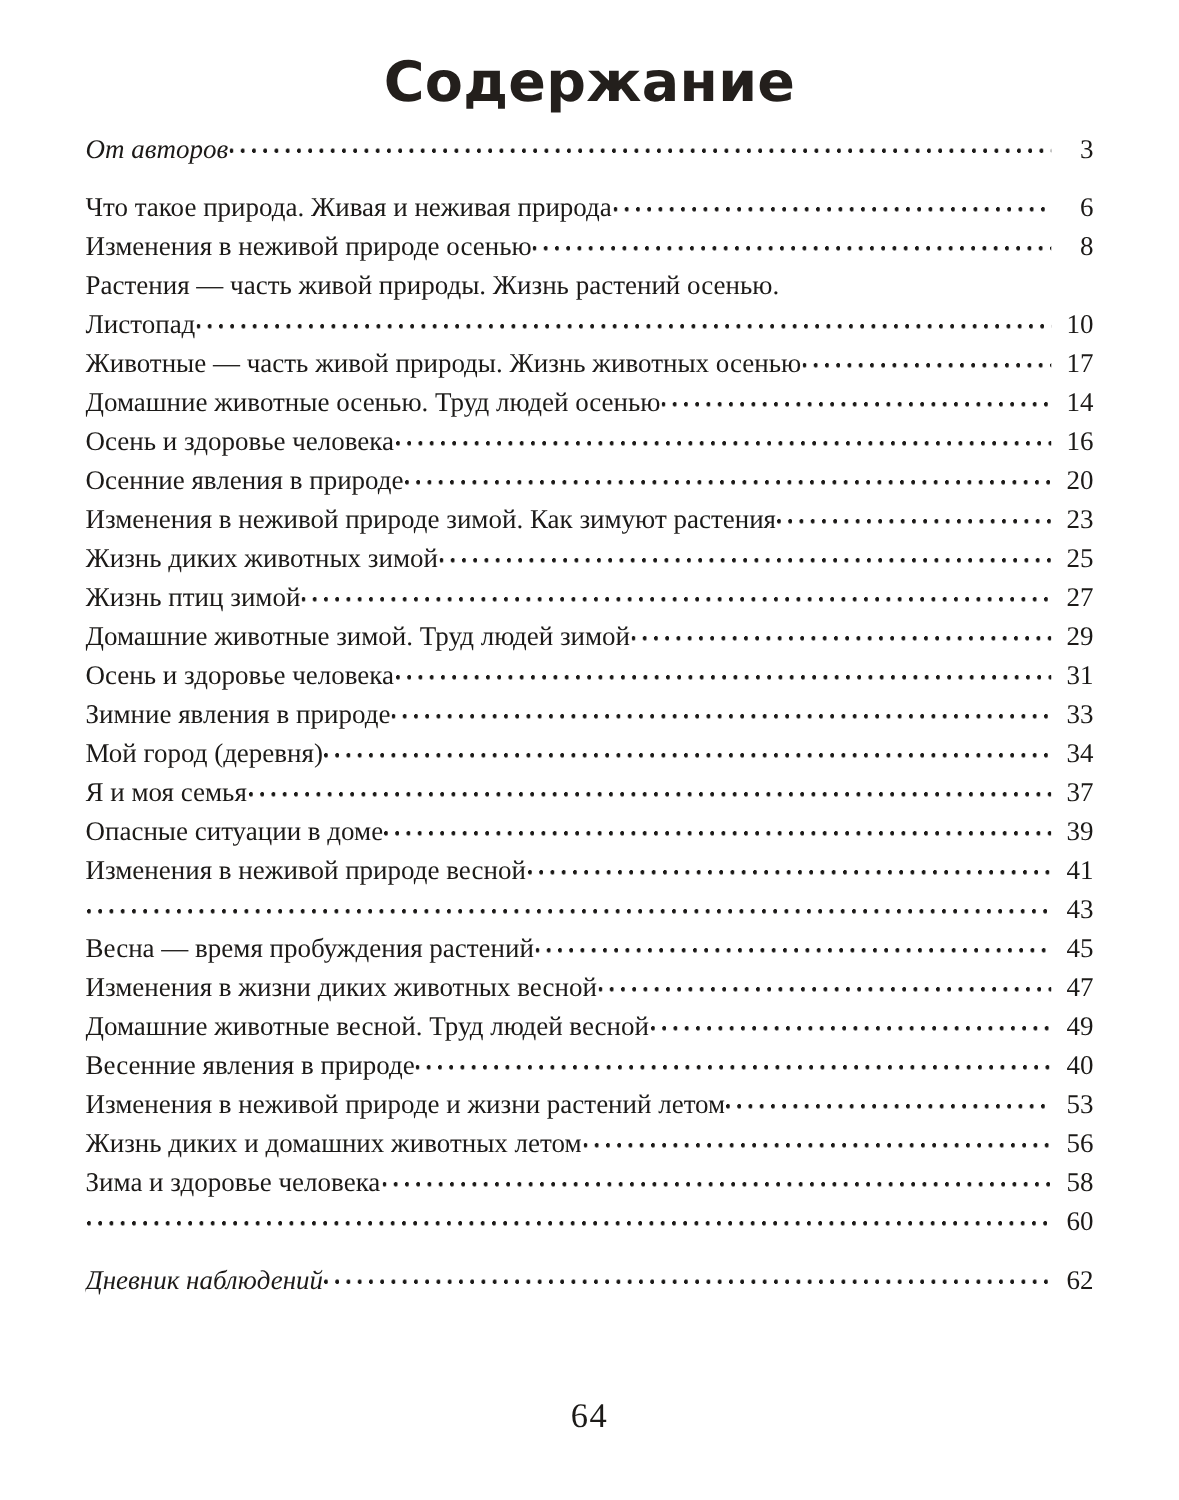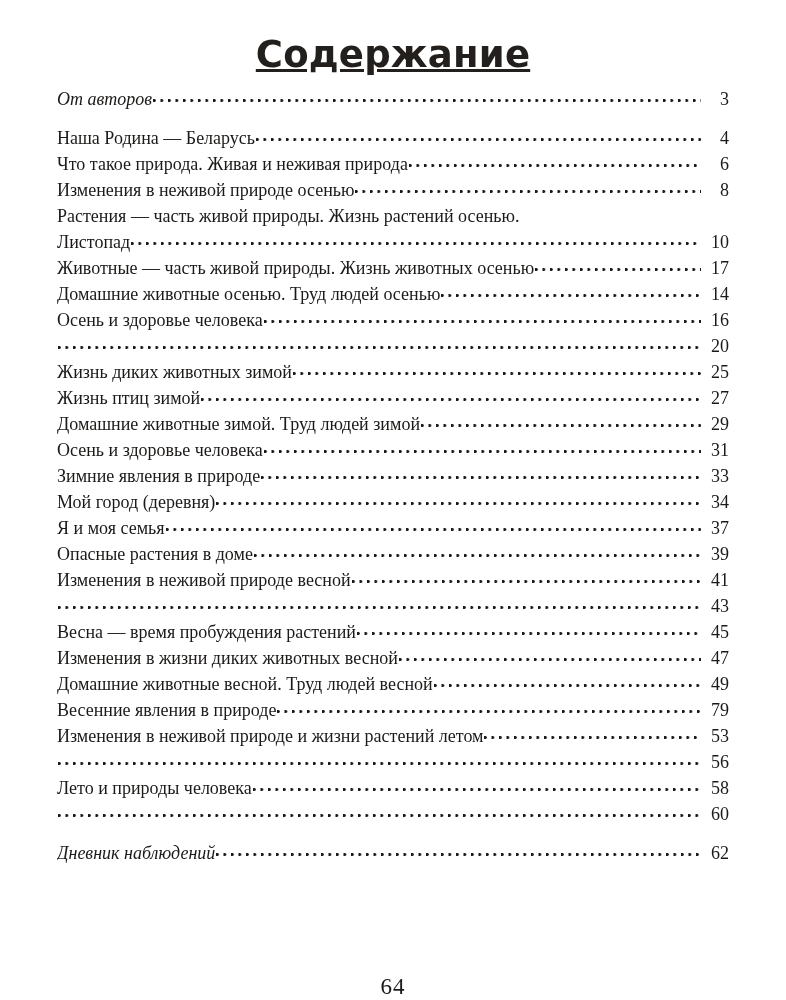--- a/index.html
+++ b/index.html
@@ -29,21 +29,20 @@
   .toc-title {
     text-align: center;
     font-family: "DejaVu Sans", "Liberation Sans", sans-serif;
     font-weight: bold;
     font-size: 37px;
     letter-spacing: 0.2px;
     color: #231f1c;
     margin: 0;
     padding-top: 36px;
     line-height: 1.0;
-    text-decoration: underline;
   }
 
   .toc-list {
     margin: 0;
     padding: 0;
     list-style: none;
     position: absolute;
     left: 57px;
     right: 57px;
     top: 86px;
@@ -100,21 +99,21 @@
     font-style: italic;
   }
 
   
   .gap-small { height: 13px; }
 
   .folio {
     position: absolute;
     left: 0;
     right: 0;
-    top: 974px;
+    top: 931px;
     text-align: center;
     font-size: 23px;
     font-family: "Liberation Serif", "DejaVu Serif", serif;
     color: #1c1a18;
     letter-spacing: 1px;
   }
 </style>
 </head>
 <body>
 
@@ -123,25 +122,20 @@
   <h1 class="toc-title">Содержание</h1>
 
   <ul class="toc-list" id="toc-list">
       <li class="entry italic">
         <span class="label">От авторов</span>
         <span class="leader"></span>
         <span class="pageno">3</span>
       </li>
       <li class="gap-small"></li>
       <li class="entry">
-        <span class="label">Наша Родина — Беларусь</span>
-        <span class="leader"></span>
-        <span class="pageno">4</span>
-      </li>
-      <li class="entry">
         <span class="label">Что такое природа. Живая и неживая природа</span>
         <span class="leader"></span>
         <span class="pageno">6</span>
       </li>
       <li class="entry">
         <span class="label">Изменения в неживой природе осенью</span>
         <span class="leader"></span>
         <span class="pageno">8</span>
       </li>
       <li class="entry nowrap-first">
@@ -161,24 +155,30 @@
         <span class="label">Домашние животные осенью. Труд людей осенью</span>
         <span class="leader"></span>
         <span class="pageno">14</span>
       </li>
       <li class="entry">
         <span class="label">Осень и здоровье человека</span>
         <span class="leader"></span>
         <span class="pageno">16</span>
       </li>
       <li class="entry">
+        <span class="label">Осенние явления в природе</span>
         <span class="leader"></span>
         <span class="pageno">20</span>
       </li>
       <li class="entry">
+        <span class="label">Изменения в неживой природе зимой. Как зимуют растения</span>
+        <span class="leader"></span>
+        <span class="pageno">23</span>
+      </li>
+      <li class="entry">
         <span class="label">Жизнь диких животных зимой</span>
         <span class="leader"></span>
         <span class="pageno">25</span>
       </li>
       <li class="entry">
         <span class="label">Жизнь птиц зимой</span>
         <span class="leader"></span>
         <span class="pageno">27</span>
       </li>
       <li class="entry">
@@ -200,21 +200,21 @@
         <span class="label">Мой город (деревня)</span>
         <span class="leader"></span>
         <span class="pageno">34</span>
       </li>
       <li class="entry">
         <span class="label">Я и моя семья</span>
         <span class="leader"></span>
         <span class="pageno">37</span>
       </li>
       <li class="entry">
-        <span class="label">Опасные растения в доме</span>
+        <span class="label">Опасные ситуации в доме</span>
         <span class="leader"></span>
         <span class="pageno">39</span>
       </li>
       <li class="entry">
         <span class="label">Изменения в неживой природе весной</span>
         <span class="leader"></span>
         <span class="pageno">41</span>
       </li>
       <li class="entry">
         <span class="leader"></span>
@@ -231,33 +231,34 @@
         <span class="pageno">47</span>
       </li>
       <li class="entry">
         <span class="label">Домашние животные весной. Труд людей весной</span>
         <span class="leader"></span>
         <span class="pageno">49</span>
       </li>
       <li class="entry">
         <span class="label">Весенние явления в природе</span>
         <span class="leader"></span>
-        <span class="pageno">79</span>
+        <span class="pageno">40</span>
       </li>
       <li class="entry">
         <span class="label">Изменения в неживой природе и жизни растений летом</span>
         <span class="leader"></span>
         <span class="pageno">53</span>
       </li>
       <li class="entry">
+        <span class="label">Жизнь диких и домашних животных летом</span>
         <span class="leader"></span>
         <span class="pageno">56</span>
       </li>
       <li class="entry">
-        <span class="label">Лето и природы человека</span>
+        <span class="label">Зима и здоровье человека</span>
         <span class="leader"></span>
         <span class="pageno">58</span>
       </li>
       <li class="entry">
         <span class="leader"></span>
         <span class="pageno">60</span>
       </li>
       <li class="gap-small"></li>
       <li class="entry italic">
         <span class="label">Дневник наблюдений</span>

